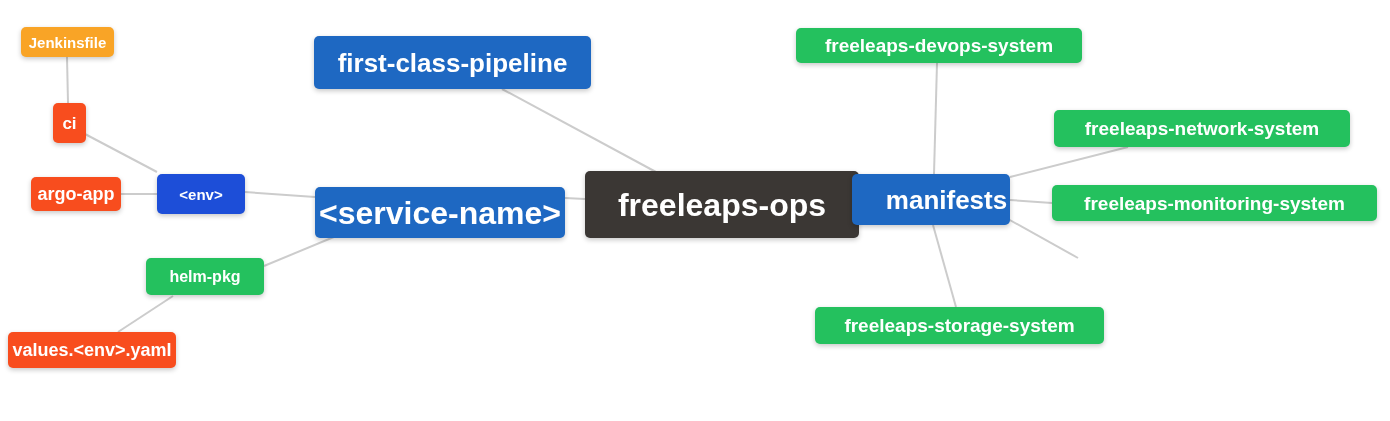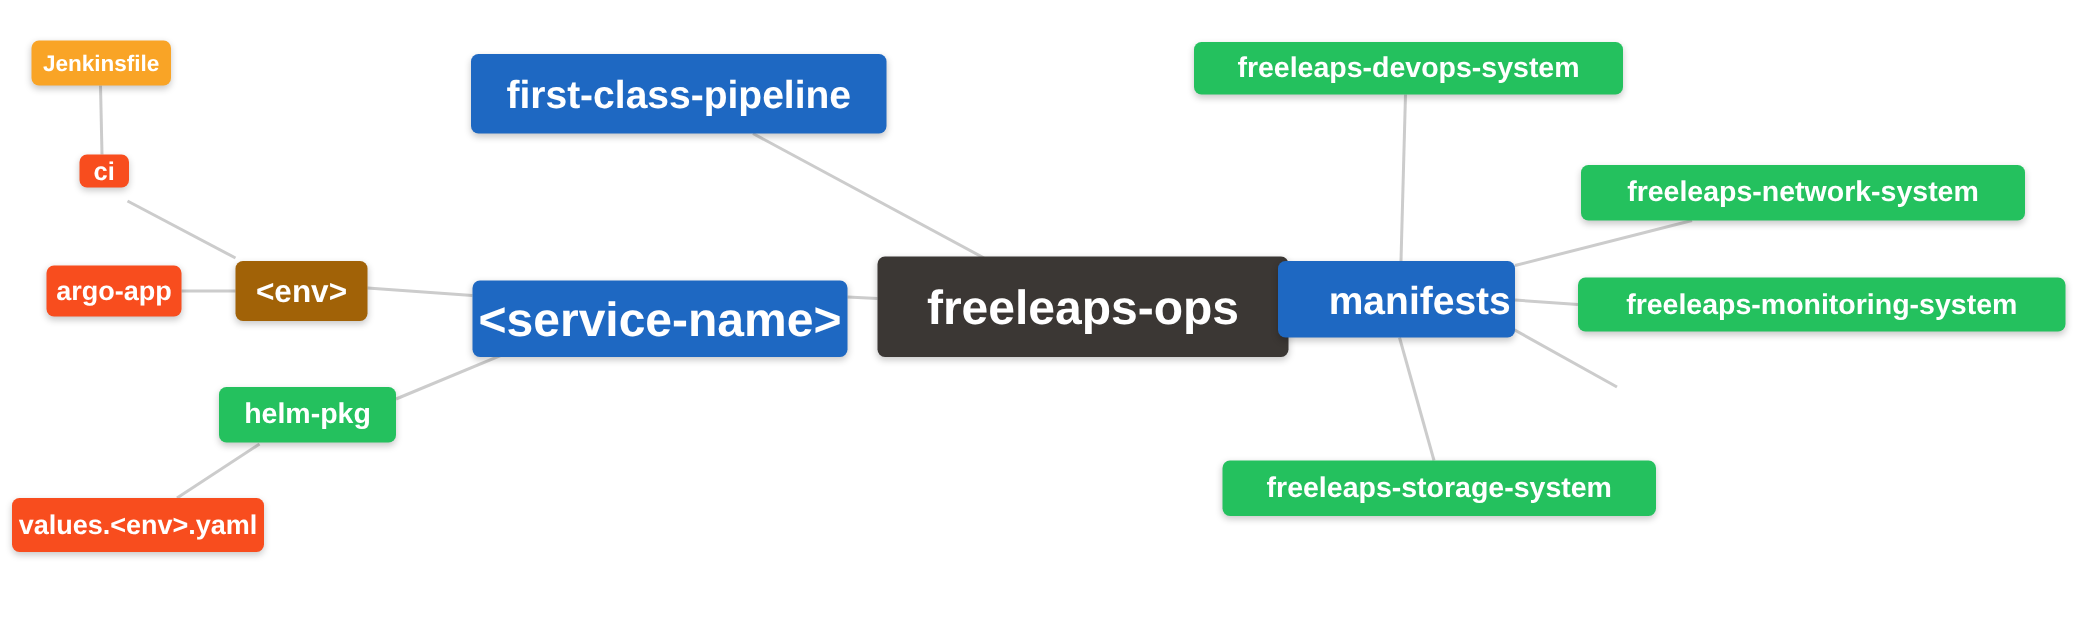--- a/index.html
+++ b/index.html
@@ -48,24 +48,24 @@
       <line x1="565" y1="198" x2="585" y2="199" stroke="#cccccc" stroke-width="2"></line>
       <line x1="847" y1="200" x2="852" y2="200" stroke="#cccccc" stroke-width="2"></line>
       <line x1="934" y1="174" x2="937" y2="63" stroke="#cccccc" stroke-width="2"></line>
       <line x1="1010" y1="177" x2="1128" y2="147" stroke="#cccccc" stroke-width="2"></line>
       <line x1="1010" y1="200" x2="1052" y2="203" stroke="#cccccc" stroke-width="2"></line>
       <line x1="1008" y1="219" x2="1078" y2="258" stroke="#cccccc" stroke-width="2"></line>
       <line x1="933" y1="225" x2="956" y2="307" stroke="#cccccc" stroke-width="2"></line>
     </svg>
   <div class="node-layer">
       <div class="node" style="left: 21px; top: 27px; width: 93px; height: 30px; background: rgb(249, 164, 38); font-size: 15px;">Jenkinsfile</div>
-      <div class="node" style="left: 53px; top: 103px; width: 33px; height: 22px; background: rgb(248, 77, 30); font-size: 17px;">ci</div>
+      <div class="node" style="left: 53px; top: 103px; width: 33px; height: 40px; background: rgb(248, 77, 30); font-size: 17px;">ci</div>
       <div class="node" style="left: 31px; top: 177px; width: 90px; height: 34px; background: rgb(248, 77, 30); font-size: 18px;">argo-app</div>
-      <div class="node" style="left: 157px; top: 174px; width: 88px; height: 40px; background: #a16207; font-size: 21px;">&lt;env&gt;</div>
-      <div class="node" style="left: 146px; top: 258px; width: 118px; height: 37px; background: rgb(36, 193, 94); font-size: 19px;">helm-pkg</div>
+      <div class="node" style="left: 157px; top: 174px; width: 88px; height: 40px; background: #1d4ed8; font-size: 15px;">&lt;env&gt;</div>
+      <div class="node" style="left: 146px; top: 258px; width: 118px; height: 37px; background: rgb(36, 193, 94); font-size: 16px;">helm-pkg</div>
       <div class="node" style="left: 8px; top: 332px; width: 168px; height: 36px; background: rgb(248, 77, 30); font-size: 18px;">values.&lt;env&gt;.yaml</div>
       <div class="node" style="left: 314px; top: 36px; width: 277px; height: 53px; background: rgb(30, 104, 194); font-size: 26px;">first-class-pipeline</div>
       <div class="node" style="left: 315px; top: 187px; width: 250px; height: 51px; background: rgb(30, 104, 194); font-size: 32px;">&lt;service-name&gt;</div>
       <div class="node" style="left: 585px; top: 171px; width: 274px; height: 67px; background: rgb(59, 55, 52); font-size: 32px;">freeleaps-ops</div>
       <div class="node" style="left: 852px; top: 174px; width: 158px; height: 51px; background: rgb(30, 104, 194); font-size: 26px; padding-left: 31px;">manifests</div>
       <div class="node" style="left: 796px; top: 28px; width: 286px; height: 35px; background: rgb(36, 193, 94); font-size: 19px;">freeleaps-devops-system</div>
       <div class="node" style="left: 1054px; top: 110px; width: 296px; height: 37px; background: rgb(36, 193, 94); font-size: 19px;">freeleaps-network-system</div>
       <div class="node" style="left: 1052px; top: 185px; width: 325px; height: 36px; background: rgb(36, 193, 94); font-size: 19px;">freeleaps-monitoring-system</div>
       <div class="node" style="left: 815px; top: 307px; width: 289px; height: 37px; background: rgb(36, 193, 94); font-size: 19px;">freeleaps-storage-system</div>
     </div>

